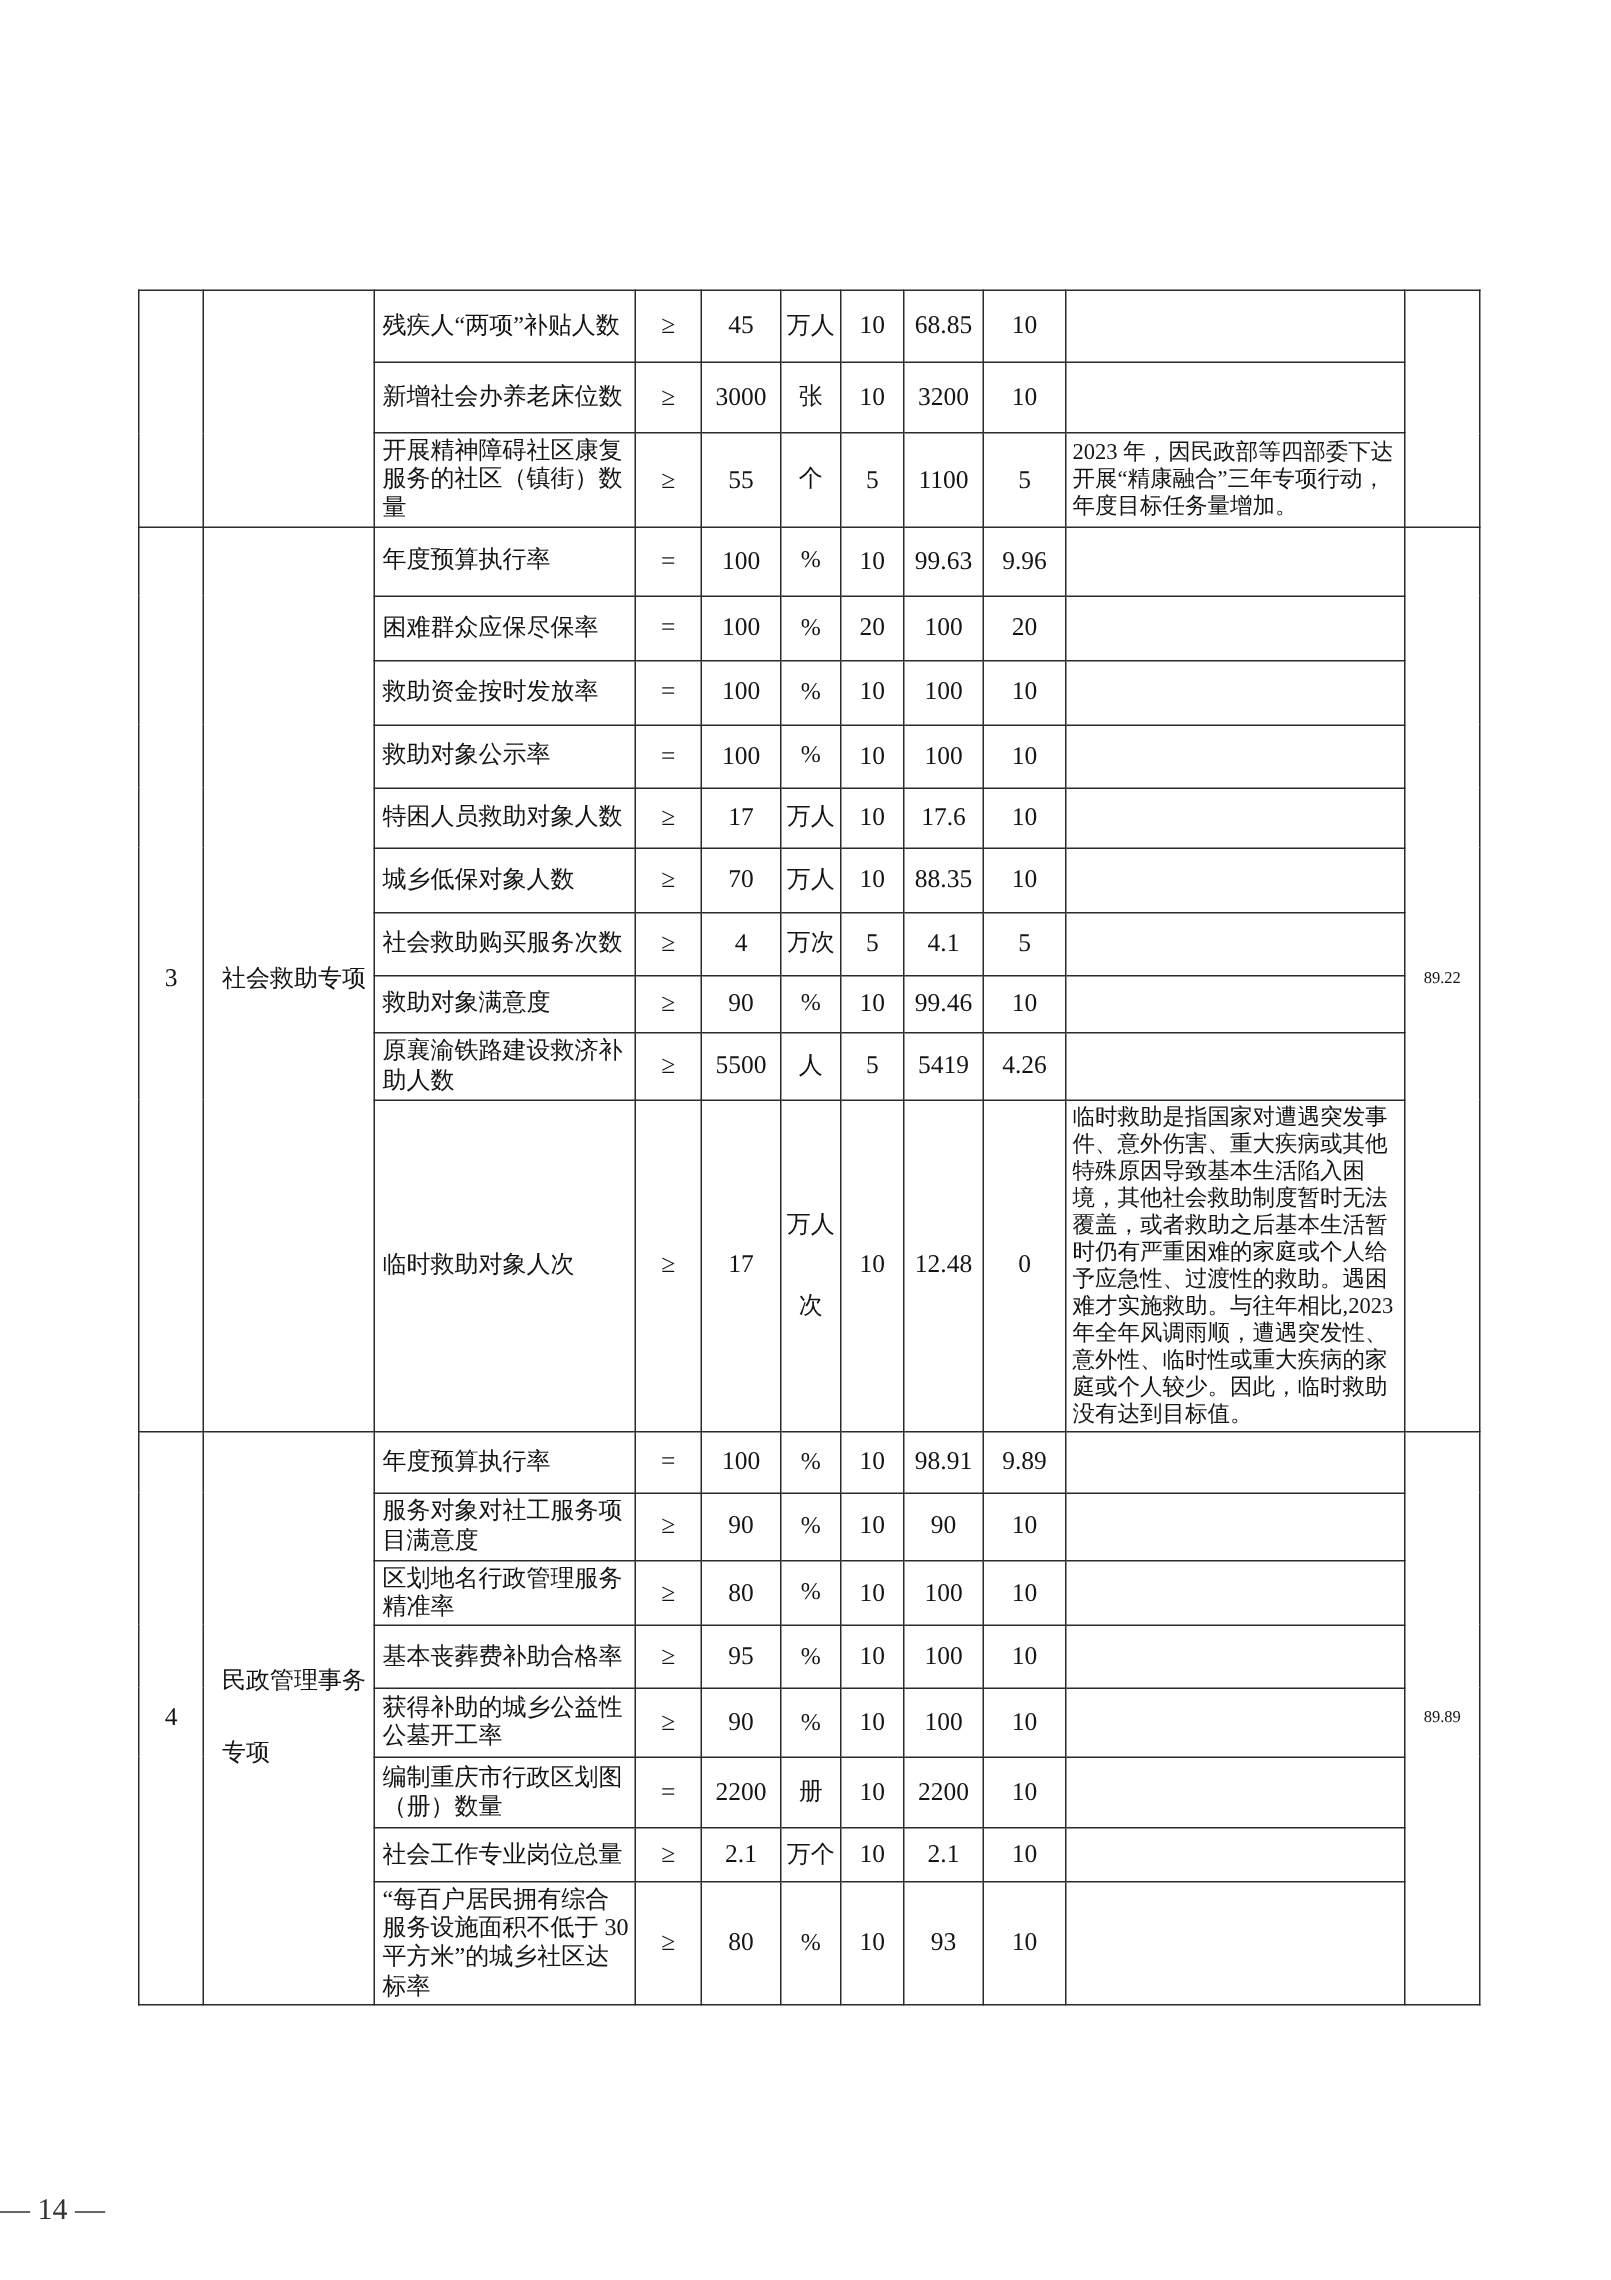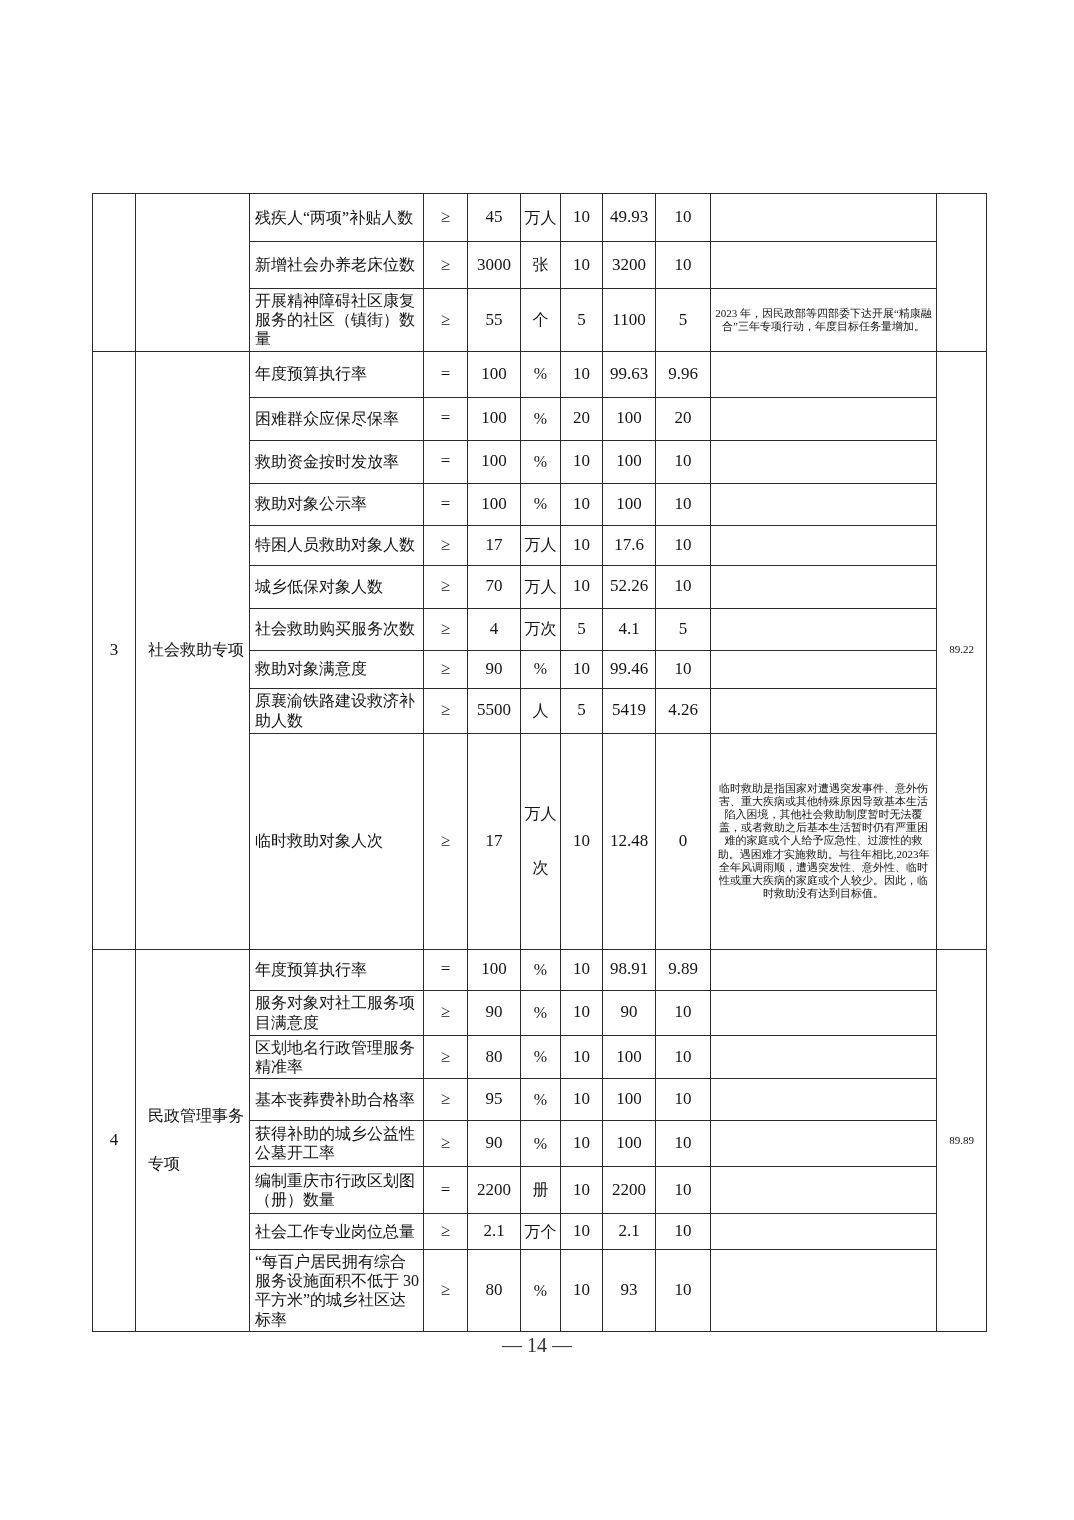--- a/index.html
+++ b/index.html
@@ -26,27 +26,26 @@
     overflow: hidden;
     word-break: break-all;
   }
   .cell-num   { text-align: center; font-size: 17px; }
   .cell-op    { text-align: center; font-size: 17px; }
   .cell-val   { text-align: center; font-size: 17px; }
   .cell-unit  { text-align: center; font-size: 16px; }
   .unit-tall  { line-height: 54px; margin-left: 15px; }
   .cell-indicator { text-align: left; padding: 2px 3px 2px 5px; }
   .cell-category  { text-align: left; padding-left: 12px; line-height: 48px; }
-  .cell-note  { text-align: center; font-size: 11px; line-height: 1.2; padding: 2px 4px; }
+  .cell-note  { text-align: left; font-size: 15px; line-height: 1.2; padding: 2px 4px; }
   .cell-total { font-size: 11px; }
   .page-number {
     position: absolute;
-    top: 1334px; left: 0;
+    top: 1462px; left: 0;
     width: 100%;
-    text-align: center;
     font-size: 20px;
     color: #333;
   }
 </style>
 </head>
 <body>
 
 <table class="doc-table">
   <colgroup>
     <col style="width:43px">
@@ -63,21 +62,21 @@
   </colgroup>
   <tbody>
       <tr style="height: 48px;">
         <td class="cell-num" rowspan="3"></td>
         <td class="cell-category" rowspan="3"></td>
         <td class="cell-indicator">残疾人“两项”补贴人数</td>
         <td class="cell-op">≥</td>
         <td class="cell-val">45</td>
         <td class="cell-unit">万人</td>
         <td class="cell-val">10</td>
-        <td class="cell-val">49.93</td>
+        <td class="cell-val">68.85</td>
         <td class="cell-val">10</td>
         <td class="cell-note"></td>
         <td class="cell-val cell-total" rowspan="3"></td>
       </tr>
       <tr style="height: 47px;">
         <td class="cell-indicator">新增社会办养老床位数</td>
         <td class="cell-op">≥</td>
         <td class="cell-val">3000</td>
         <td class="cell-unit">张</td>
         <td class="cell-val">10</td>
@@ -147,21 +146,21 @@
         <td class="cell-val">17.6</td>
         <td class="cell-val">10</td>
         <td class="cell-note"></td>
       </tr>
       <tr style="height: 43px;">
         <td class="cell-indicator">城乡低保对象人数</td>
         <td class="cell-op">≥</td>
         <td class="cell-val">70</td>
         <td class="cell-unit">万人</td>
         <td class="cell-val">10</td>
-        <td class="cell-val">52.26</td>
+        <td class="cell-val">88.35</td>
         <td class="cell-val">10</td>
         <td class="cell-note"></td>
       </tr>
       <tr style="height: 42px;">
         <td class="cell-indicator">社会救助购买服务次数</td>
         <td class="cell-op">≥</td>
         <td class="cell-val">4</td>
         <td class="cell-unit">万次</td>
         <td class="cell-val">5</td>
         <td class="cell-val">4.1</td>

